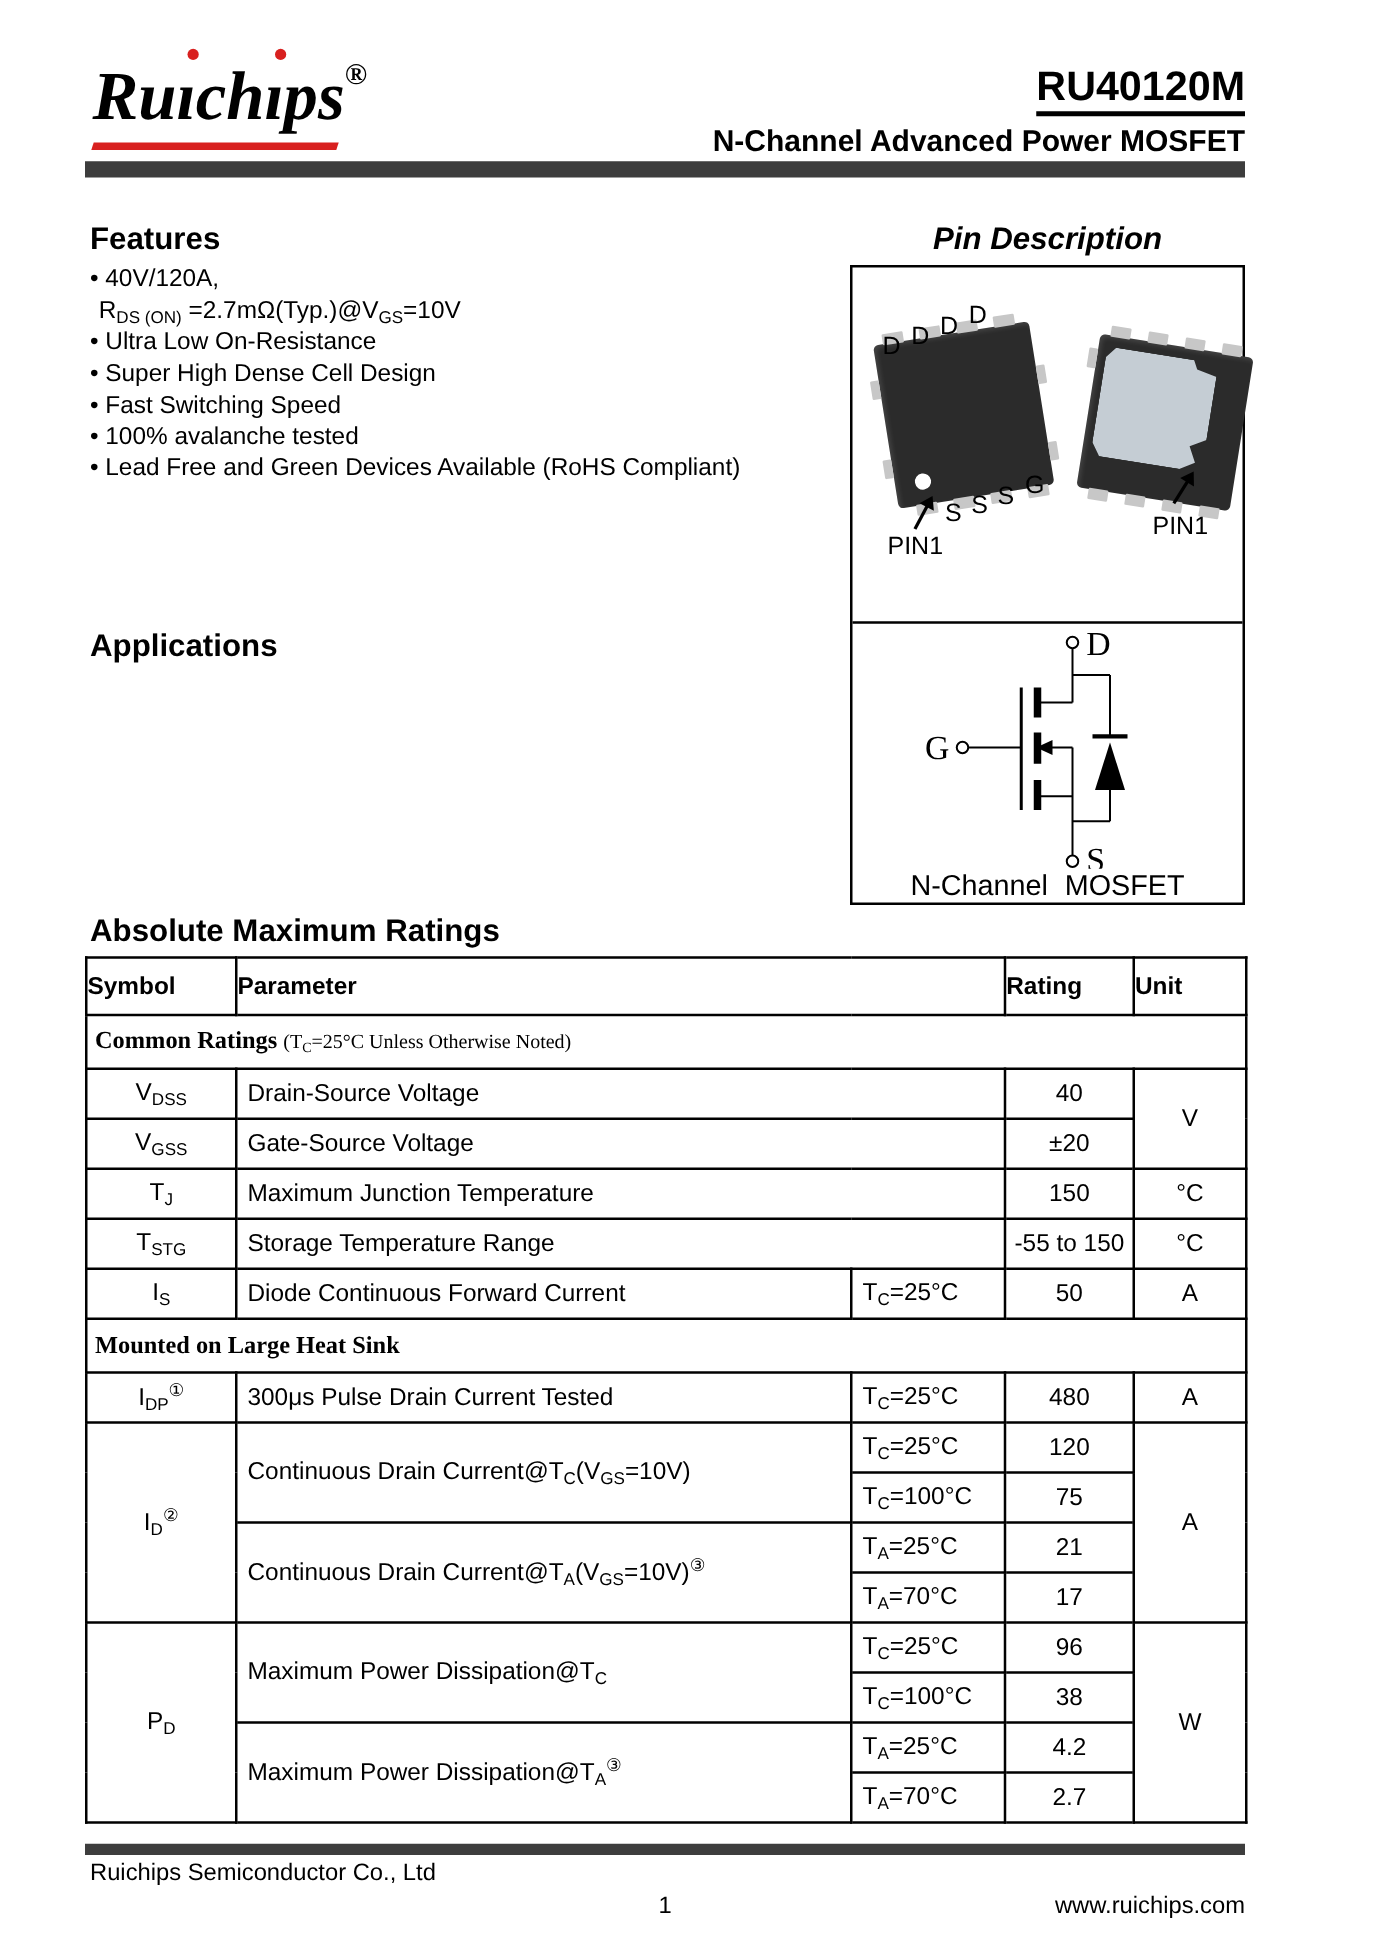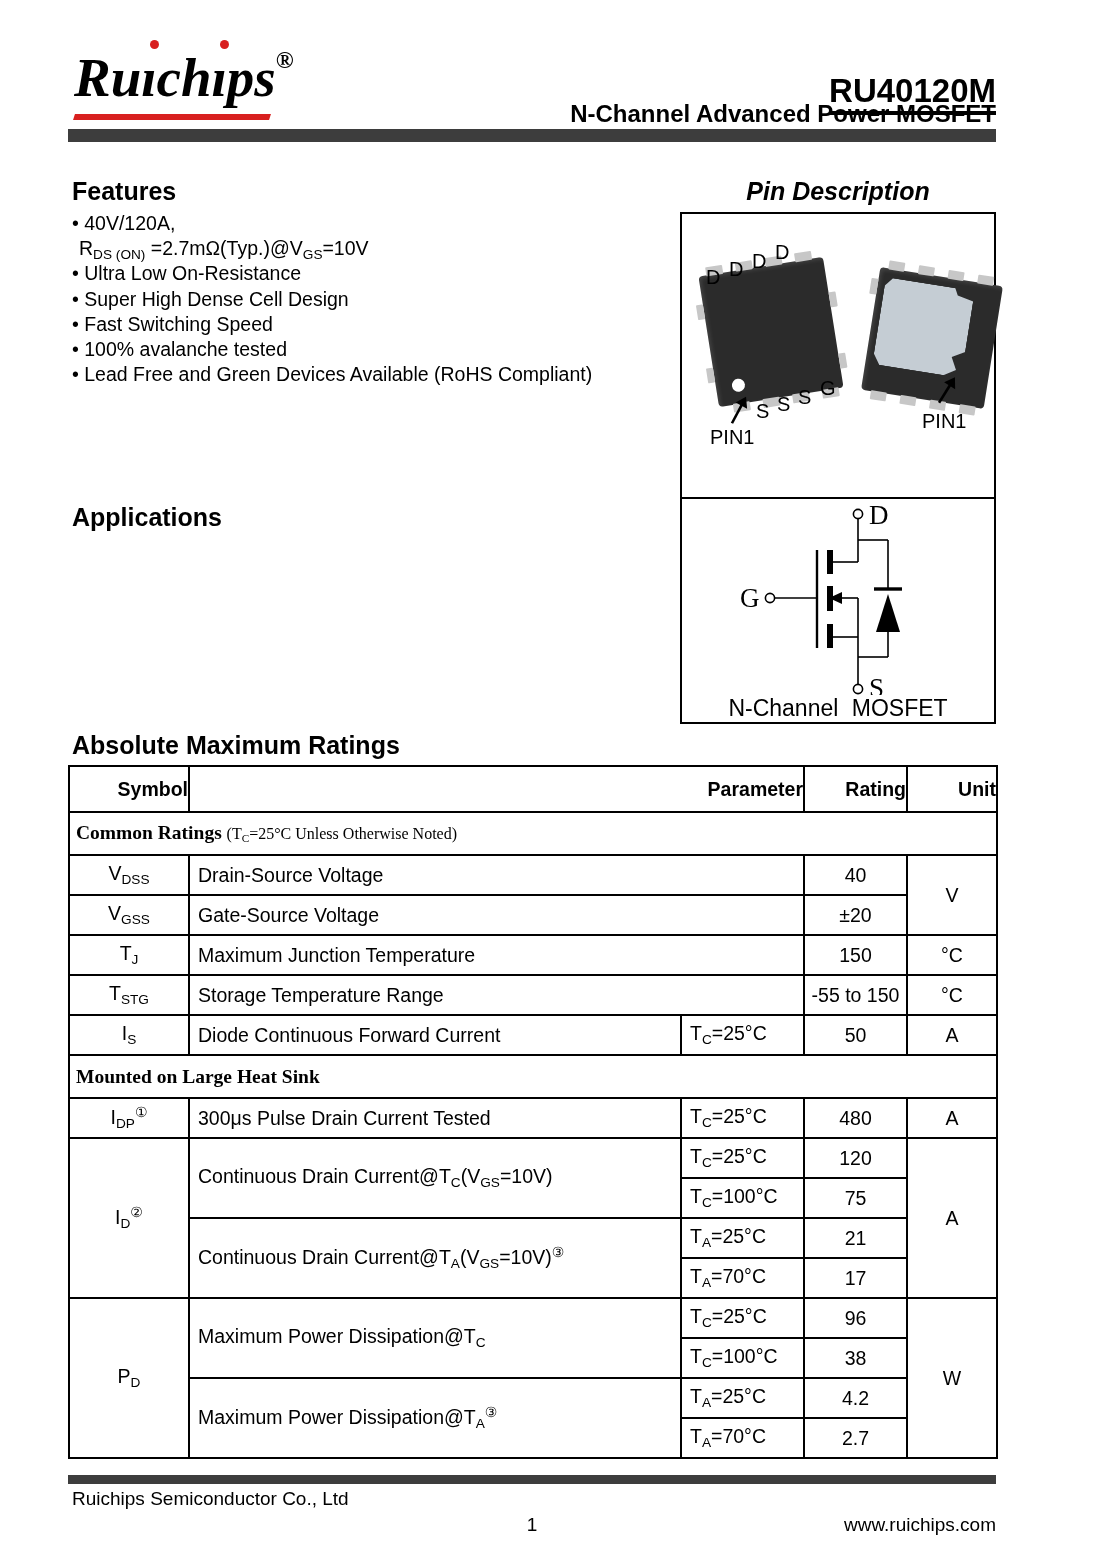--- a/index.html
+++ b/index.html
@@ -14,21 +14,21 @@
   
   .logo { position:absolute; left:74px; top:48px; font-family:"Liberation Serif", serif;
           font-weight:bold; font-style:italic; font-size:55px; line-height:1; letter-spacing:0px; }
   .logo .ri { position:relative; }
   .logo .ri i.dot { position:absolute; left:58%; top:-7px; width:9px; height:9px;
                     border-radius:50%; background:#d8201f; }
   .logo .reg { font-size:24px; font-style:normal; vertical-align:28px; font-weight:bold; }
   .logo-underline { position:absolute; left:0px; top:66px; width:196px; height:6px;
                     background:#d8201f; transform:skewX(-18deg); }
   .part-number { position:absolute; right:106px; top:50px; font-size:33px; font-weight:bold;
-                 border-bottom:4px solid #000; padding-bottom:1px;margin-top:22px; }
+                 border-bottom:4px solid #000; padding-bottom:1px; }
   .subtitle { position:absolute; right:106px; top:100px; font-size:24px; font-weight:bold; }
   .top-bar { position:absolute; left:68px; top:129px; width:928px; height:13px; background:#3d3d3d; }
 
   
   .features-title { position:absolute; left:72px; top:177px; font-size:25px; font-weight:bold; }
   .features-list { position:absolute; left:72px; top:212px; width:580px; list-style:none;
                    font-size:19.5px; }
   .features-list li { height:25.2px; white-space:nowrap; }
   .features-list li.indent { padding-left:7px; }
 
@@ -60,21 +60,21 @@
                     font-size:23px; word-spacing:7px; }
 
   
   .ratings-title { position:absolute; left:72px; top:731px; font-size:25px; font-weight:bold; }
   .ratings-table { position:absolute; left:68px; top:765px; width:928px; border-collapse:collapse;
                    font-size:19.5px; table-layout:fixed; }
   .ratings-table th, .ratings-table td { border:2.4px solid #000; }
   .ratings-table tr { height:40px; }
   .ratings-table tr.h-head { height:46px; }
   .ratings-table tr.h-band { height:43px;font-family:Liberation Serif, serif; }
-  .ratings-table th { font-size:19.5px; font-weight:bold; text-align:right; }
+  .ratings-table th { font-size:19.5px; font-weight:bold; text-align:left; }
   .ratings-table td.c { text-align:center; }
   .ratings-table td.param, .ratings-table td.cond { text-align:left; padding-left:8px;margin-top:29px; }
   .ratings-table td.band { text-align:left; padding-left:6px; font-size:19.5px; }
   .ratings-table td.band b { font-weight:bold; }
   .ratings-table .band-note { font-size:16px; }
   .ratings-table td.band.bold { font-weight:bold; }
 
   
   .footer-bar { position:absolute; left:68px; top:1475px; width:928px; height:9px; background:#3d3d3d; }
   .footer-company { position:absolute; left:72px; top:1488px; font-size:19px; }

